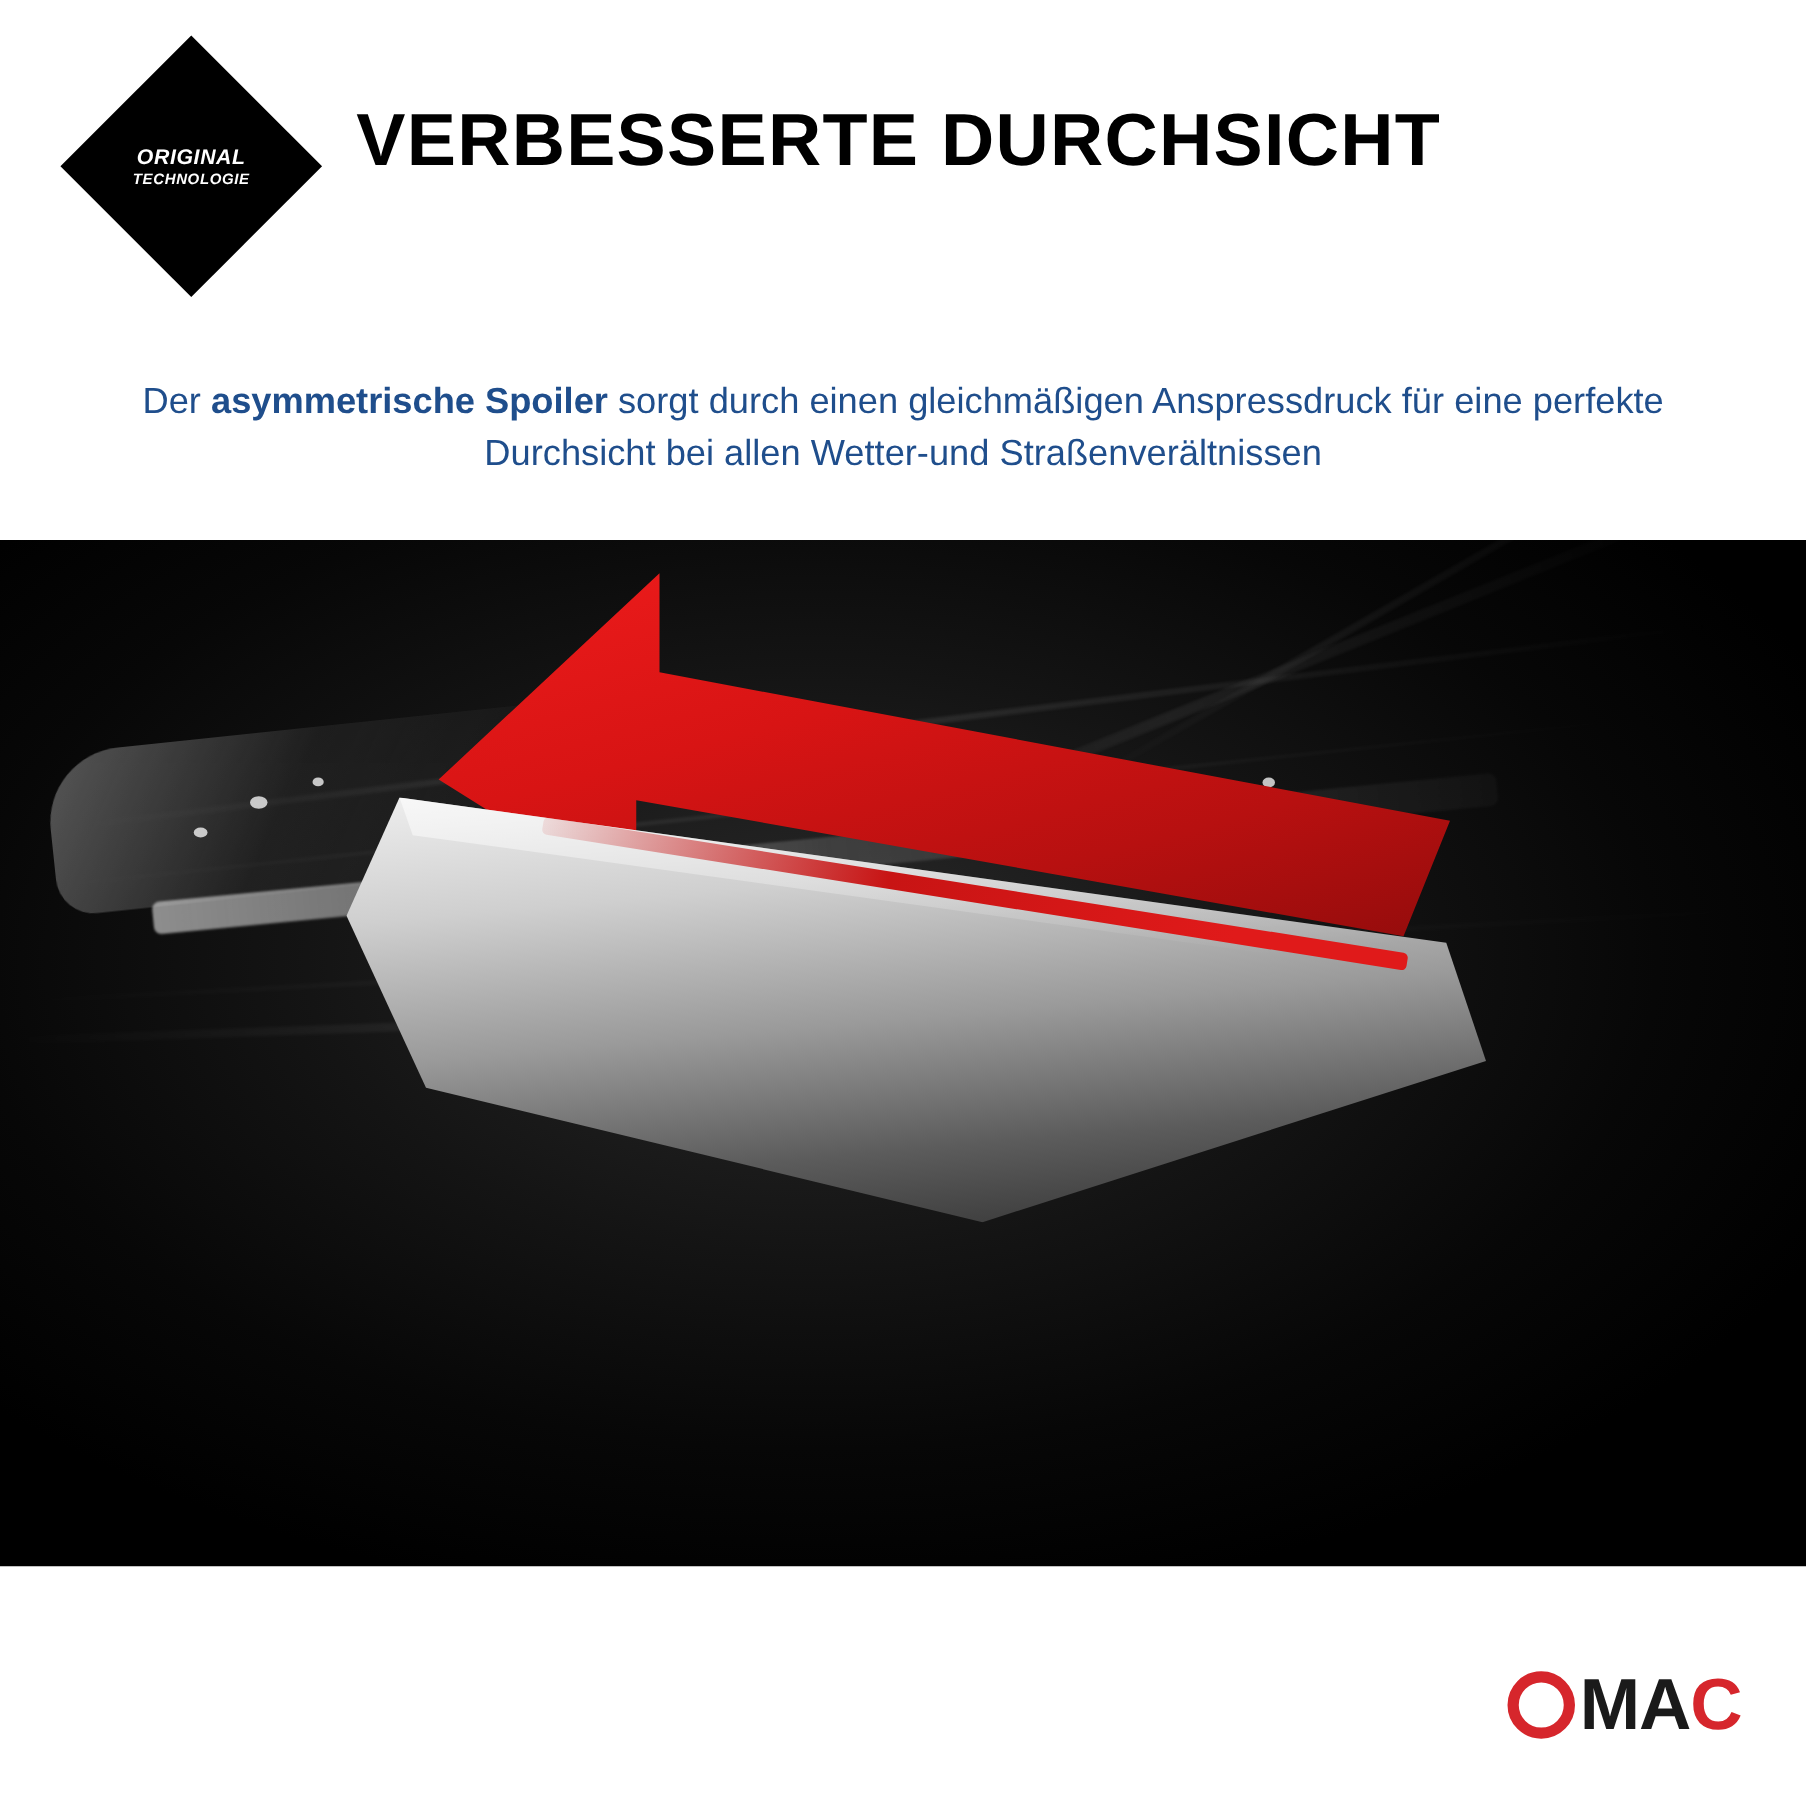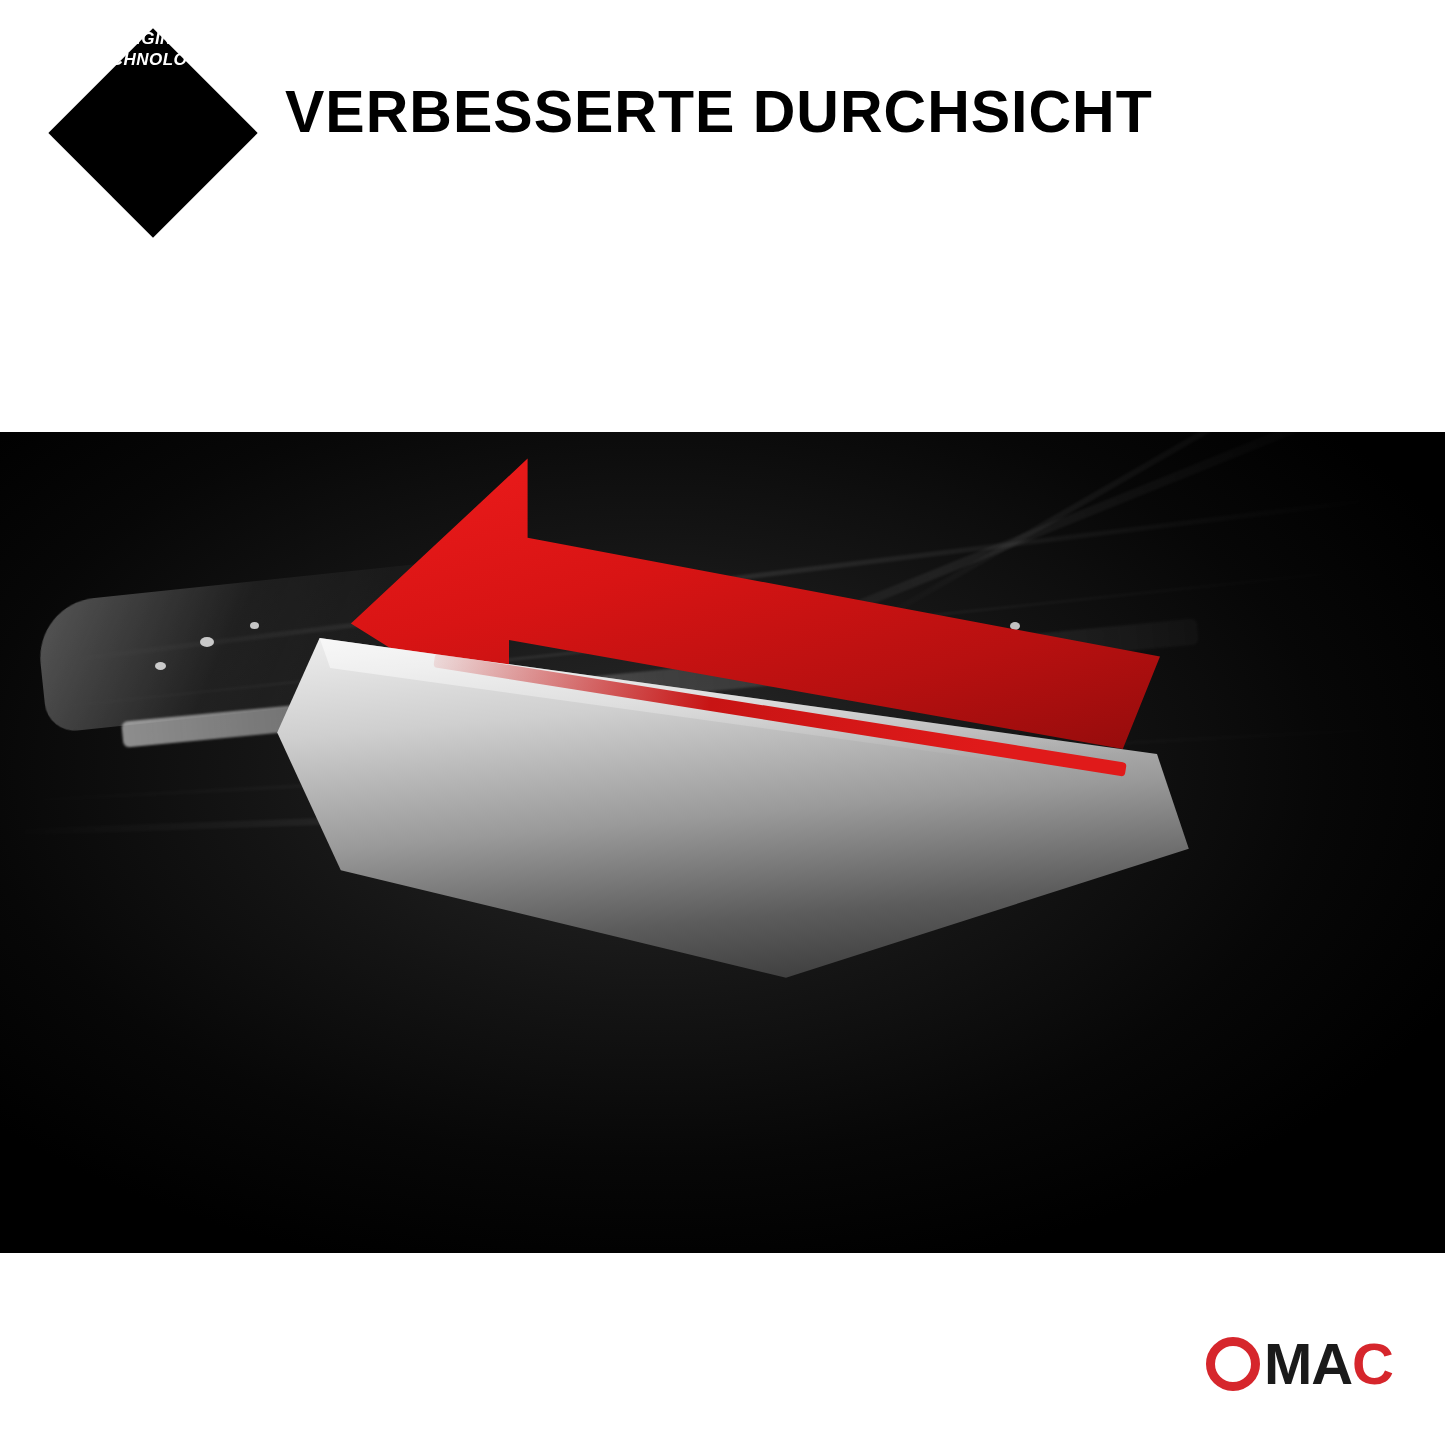--- a/index.html
+++ b/index.html
@@ -44,30 +44,30 @@
   }
   .badge-text {
     position: absolute;
     left: 0;
     top: 0;
     width: 210px;
     height: 210px;
     display: flex;
     flex-direction: column;
     align-items: center;
-    justify-content: flex-start;
+    justify-content: center;
     color: #ffffff;
     font-style: italic;
     font-weight: bold;
     letter-spacing: 0.5px;
     line-height: 1.25;
     text-align: center;
   }
   .badge-text .l1 { font-size: 17px; }
-  .badge-text .l2 { font-size: 17px; }
+  .badge-text .l2 { font-size: 12px; }
 
   .header-title {
     position: absolute;
     left: 285px;
     top: 78px;
     right: 40px;
     color: #000000;
     font-size: 59px;
     font-weight: bold;
     letter-spacing: 1px;
@@ -223,20 +223,23 @@
     <div class="badge-wrap">
       <div class="badge-diamond"></div>
       <div class="badge-text">
         <span class="l1">ORIGINAL</span>
         <span class="l2">TECHNOLOGIE</span>
       </div>
     </div>
     <div class="header-title">VERBESSERTE DURCHSICHT</div>
   </div>
 
+  <div class="subtitle">
+    <span>Der </span><b>asymmetrische Spoiler</b><span> sorgt durch einen gleichmäßigen Anspressdruck für eine perfekte Durchsicht bei allen Wetter-und Straßenverältnissen</span>
+  </div>
 
   <div class="hero">
     <div class="streak s1"></div>
     <div class="streak s2"></div>
     <div class="streak s3"></div>
     <div class="streak s4"></div>
     <div class="streak s5"></div>
     <div class="streak s6"></div>
 
     <div class="wiper-arm"></div>

